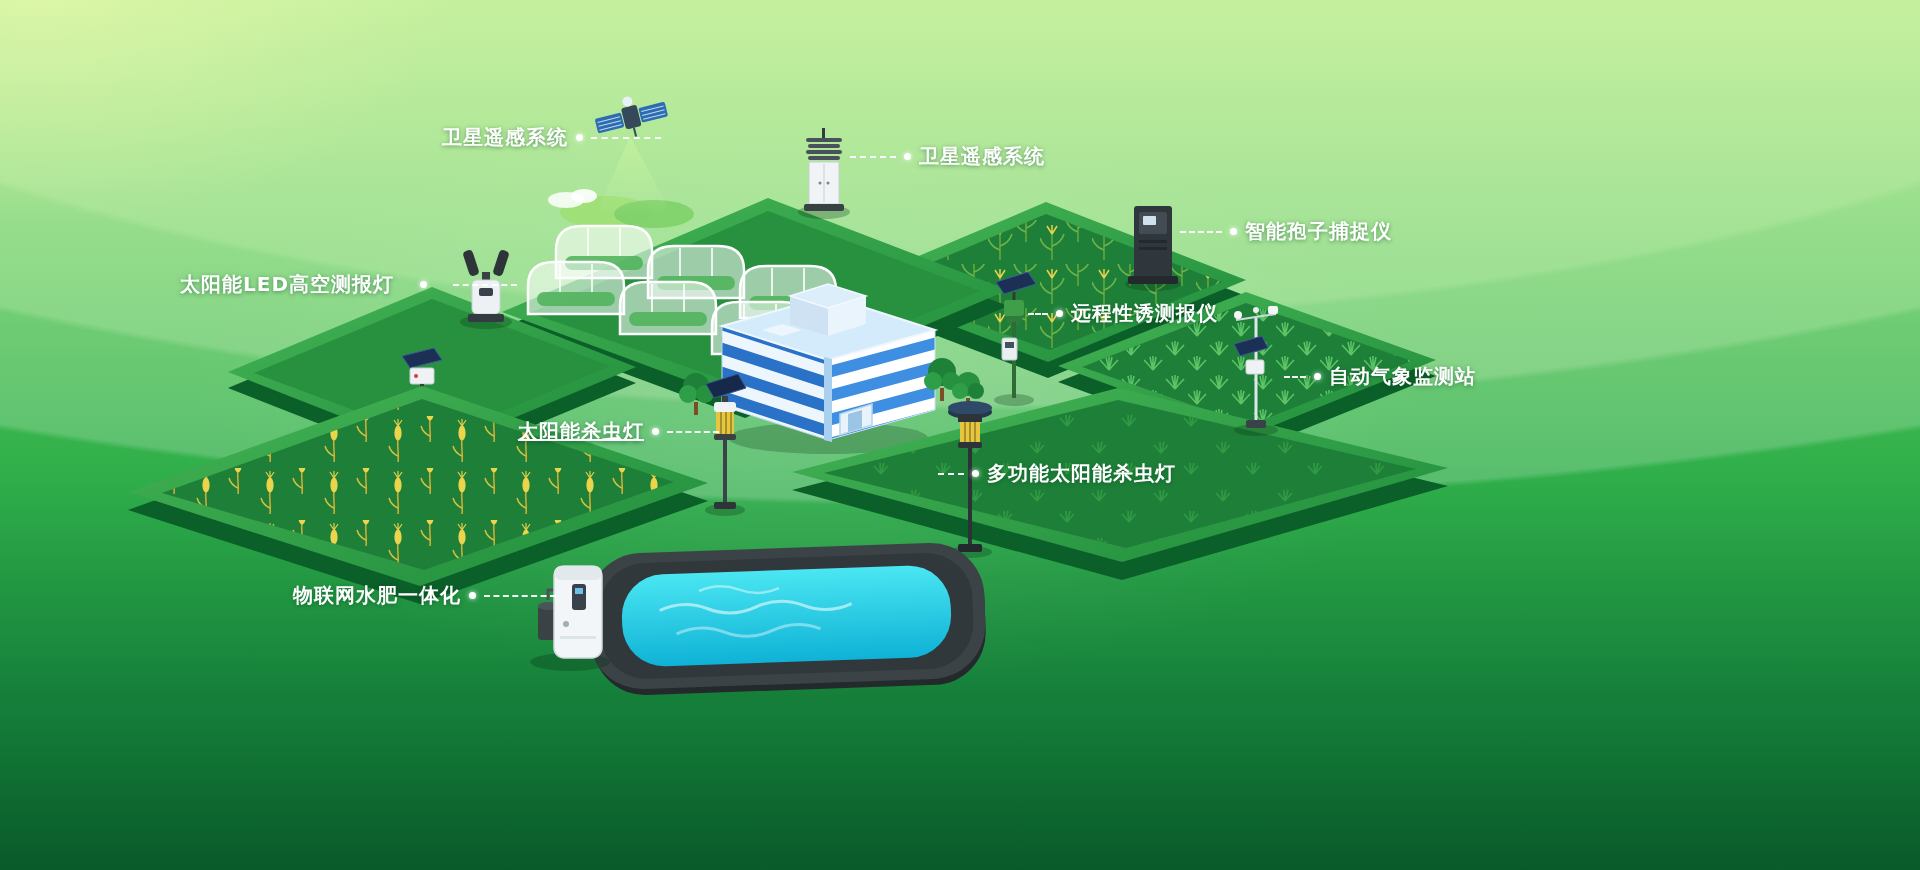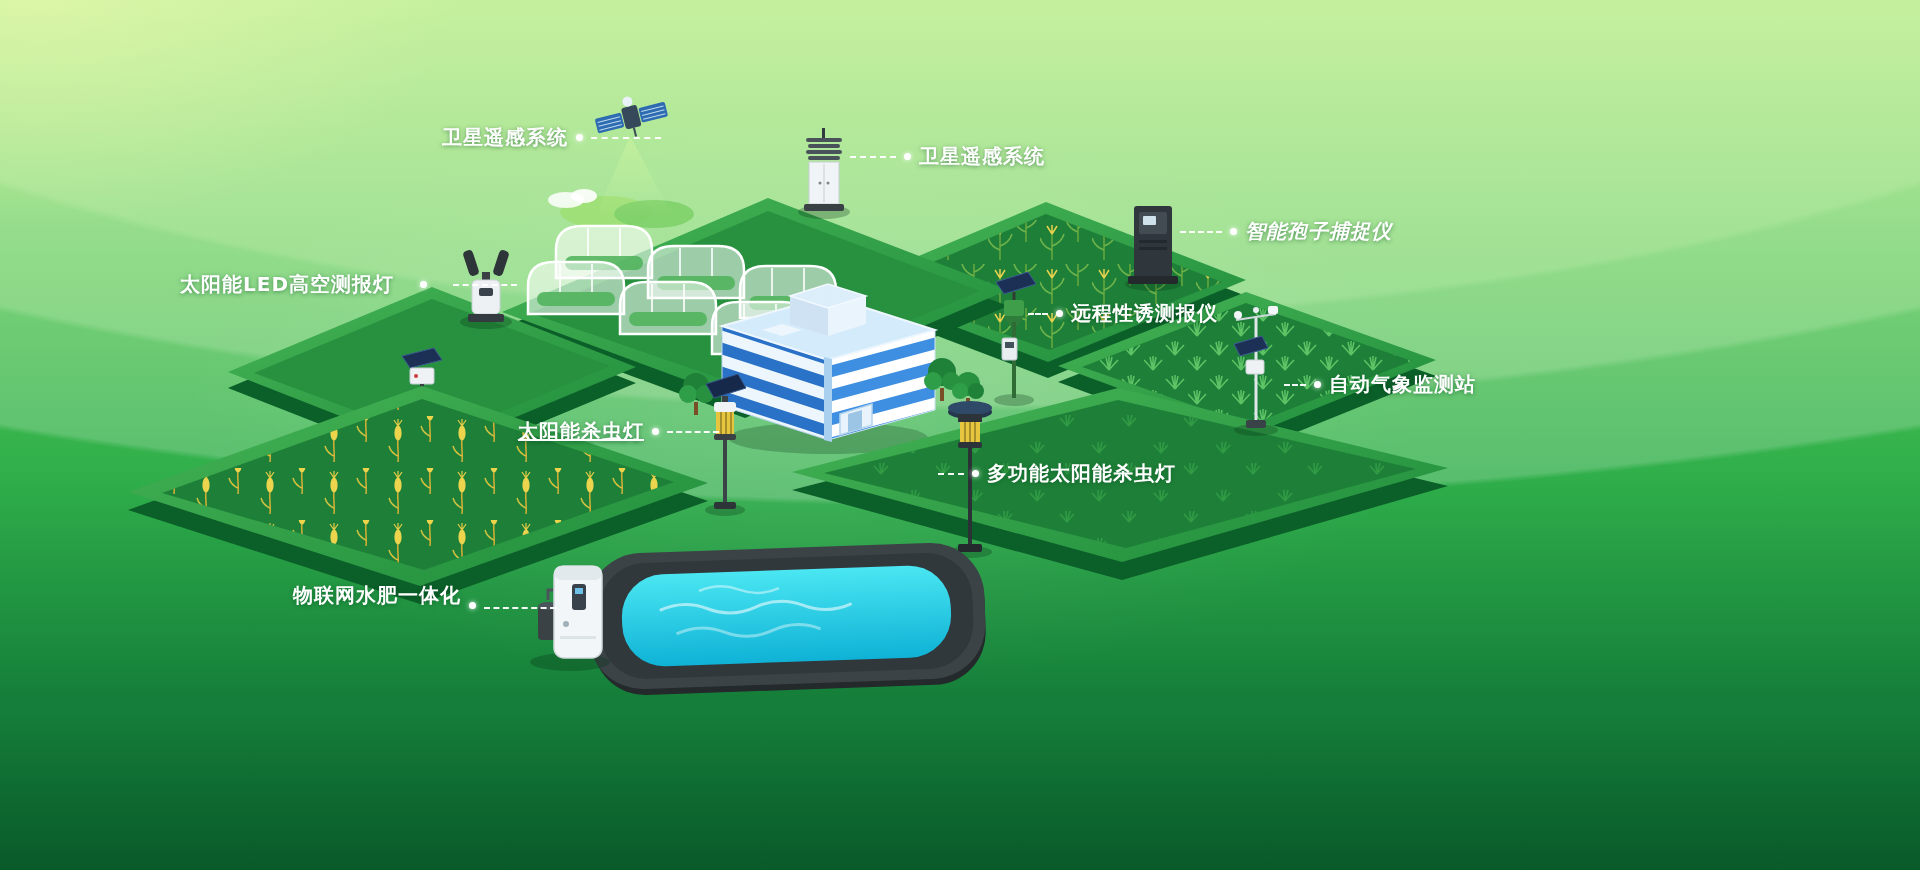--- a/index.html
+++ b/index.html
@@ -317,49 +317,49 @@
 <div class="callout" style="left:398px;top:124px;margin-left:44px;" data-interactable="true">
   <span data-interactable="false">卫星遥感系统</span>
   <span class="dot" data-interactable="false"></span>
   <span class="dash" style="width:70px" data-interactable="false"></span>
 </div>
 <div class="callout" style="left:850px;top:143px;" data-interactable="true">
   <span class="dash" style="width:46px" data-interactable="false"></span>
   <span class="dot" data-interactable="false"></span>
   <span data-interactable="false">卫星遥感系统</span>
 </div>
-<div class="callout" style="left:1180px;top:218px;font-style:italic;" data-interactable="true">
+<div class="callout" style="left:1180px;top:218px;" data-interactable="true">
   <span class="dash" style="width:42px" data-interactable="false"></span>
   <span class="dot" data-interactable="false"></span>
   <span data-interactable="false">智能孢子捕捉仪</span>
 </div>
 <div class="callout" style="left:180px;top:271px;gap:26px;" data-interactable="true">
   <span data-interactable="false">太阳能LED高空测报灯</span>
   <span class="dot" data-interactable="false"></span>
   <span class="dash" style="width:64px" data-interactable="false"></span>
 </div>
 <div class="callout" style="left:1028px;top:300px;" data-interactable="true">
   <span class="dash" style="width:20px" data-interactable="false"></span>
   <span class="dot" data-interactable="false"></span>
   <span data-interactable="false">远程性诱测报仪</span>
 </div>
-<div class="callout" style="left:1284px;top:363px;margin-top:8px;" data-interactable="true">
+<div class="callout" style="left:1284px;top:363px;" data-interactable="true">
   <span class="dash" style="width:22px" data-interactable="false"></span>
   <span class="dot" data-interactable="false"></span>
   <span data-interactable="false">自动气象监测站</span>
 </div>
 <div class="callout" style="left:518px;top:418px;text-decoration:underline;" data-interactable="true">
   <span data-interactable="false">太阳能杀虫灯</span>
   <span class="dot" data-interactable="false"></span>
   <span class="dash" style="width:52px" data-interactable="false"></span>
 </div>
 <div class="callout" style="left:938px;top:460px;" data-interactable="true">
   <span class="dash" style="width:26px" data-interactable="false"></span>
   <span class="dot" data-interactable="false"></span>
   <span data-interactable="false">多功能太阳能杀虫灯</span>
 </div>
-<div class="callout" style="left:293px;top:582px;align-items:flex-end;" data-interactable="true">
+<div class="callout" style="left:293px;top:582px;" data-interactable="true">
   <span data-interactable="false">物联网水肥一体化</span>
   <span class="dot" data-interactable="false"></span>
   <span class="dash" style="width:72px" data-interactable="false"></span>
 </div>
 
 </div>
 
 </body></html>

